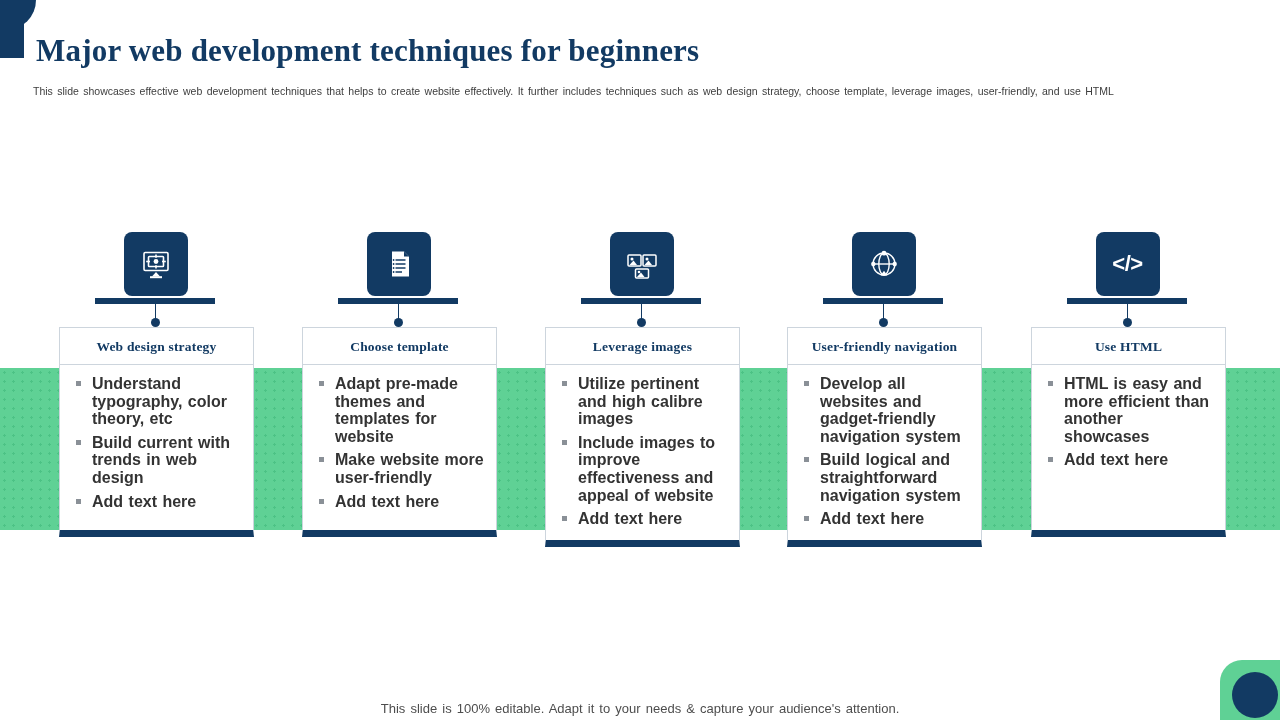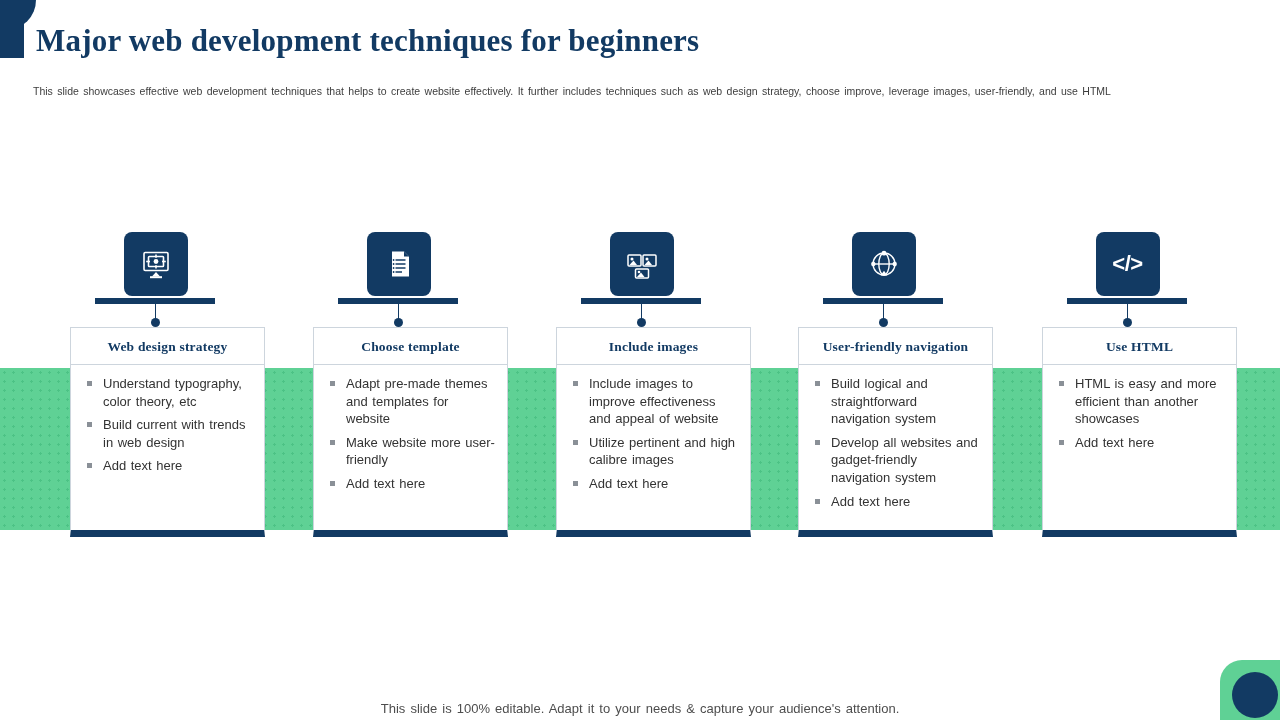--- a/index.html
+++ b/index.html
@@ -51,21 +51,21 @@
     left: 0; top: 368px;
     width: 1280px; height: 162px;
     background-color: #5fd195;
     background-image: radial-gradient(#4cc285 1.1px, transparent 1.2px);
     background-size: 9px 9px;
   }
 
   
   .title {
     position: absolute;
-    left: 36px; top: 23px;
+    left: 36px; top: 33px;
     width: 1200px;
     font-family: "Liberation Serif", serif;
     font-weight: bold;
     font-size: 31px;
     color: #123a63;
     letter-spacing: .2px;
   }
   .subtitle {
     position: absolute;
     left: 33px; top: 84px;
@@ -132,21 +132,21 @@
     position: absolute;
     top: 86px; left: 117px;
     width: 9px; height: 9px;
     border-radius: 50%;
     background: #123a63;
   }
 
   
   .card {
     position: absolute;
-    top: 95px; left: 36px;
+    top: 95px; left: 25px;
     width: 195px;
     min-height: 210px;
     background: #ffffff;
     border: 1px solid #cdd5dd;
     border-bottom: 7px solid #123a63;
     padding: 11px 10px 12px 10px;
   }
   .card-title {
     font-family: "Liberation Serif", serif;
     font-weight: bold;
@@ -159,24 +159,25 @@
     letter-spacing: .2px;
   }
   ul.bullets {
     list-style: none;
     margin: 0; padding: 0 2px 0 4px;
   }
   ul.bullets li {
     position: relative;
     padding-left: 18px;
     margin-bottom: 6px;
-    font-size: 13px;
+    font-size: 16px;
     line-height: 17.6px;
     color: #333333;
     word-spacing: 1px;
+    font-weight: bold;
   }
   ul.bullets li:last-child { margin-bottom: 0; }
   ul.bullets li:before {
     content: "";
     position: absolute;
     left: 2px; top: 6px;
     width: 5px; height: 5px;
     background: #8a9097;
   }
 
@@ -195,21 +196,21 @@
 <body>
 
 <div id="slide">
 
   <div class="corner-circle-tl"></div>
   <div class="corner-bar-tl"></div>
 
   <div class="green-band"></div>
 
   <div class="title">Major web development techniques for beginners</div>
-  <div class="subtitle">This slide showcases effective web development techniques that helps to create website effectively. It further includes techniques such as web design strategy, choose improve, leverage images, user-friendly, and use HTML</div>
+  <div class="subtitle">This slide showcases effective web development techniques that helps to create website effectively. It further includes techniques such as web design strategy, choose template, leverage images, user-friendly, and use HTML</div>
 
   <div class="cols">
 
     <div class="col c0">
       <div class="icon-wrap">
         <div class="icon-box">
           <svg width="34" height="34" viewBox="0 0 34 34" fill="none" stroke="#ffffff" stroke-width="1.6">
             <rect x="5" y="5.5" width="24" height="18" rx="1.2"></rect>
             <rect x="9.5" y="9.5" width="15" height="10" rx="0.8"></rect>
             <circle cx="17" cy="14.5" r="2.4" fill="#ffffff" stroke="none"></circle>
@@ -286,24 +287,24 @@
               <path d="M13 30 L17 25.5 L20.5 30 Z"></path>
               <circle cx="15" cy="25" r="1.3"></circle>
             </g>
           </svg>
         </div>
       </div>
       <div class="underbar"></div>
       <div class="stem"></div>
       <div class="dot"></div>
       <div class="card">
-        <div class="card-title">Include images</div>
-        <ul class="bullets">
+        <div class="card-title">Leverage images</div>
+        <ul class="bullets">
+          <li>Utilize pertinent and high calibre images</li>
           <li>Include images to improve effectiveness and appeal of website</li>
-          <li>Utilize pertinent and high calibre images</li>
           <li>Add text here</li>
         </ul>
       </div>
     </div>
 
     <div class="col c3">
       <div class="icon-wrap">
         <div class="icon-box">
           <svg width="34" height="34" viewBox="0 0 34 34" fill="none">
             <g stroke="#ffffff" stroke-width="1.4">
@@ -319,22 +320,22 @@
             </g>
           </svg>
         </div>
       </div>
       <div class="underbar"></div>
       <div class="stem"></div>
       <div class="dot"></div>
       <div class="card">
         <div class="card-title">User-friendly  navigation</div>
         <ul class="bullets">
+          <li>Develop all websites and gadget-friendly navigation system</li>
           <li>Build logical and straightforward navigation system</li>
-          <li>Develop all websites and gadget-friendly navigation system</li>
           <li>Add text here</li>
         </ul>
       </div>
     </div>
 
     <div class="col c4">
       <div class="icon-wrap">
         <div class="icon-box">
           <span class="code-glyph">&lt;/&gt;</span>
         </div>

